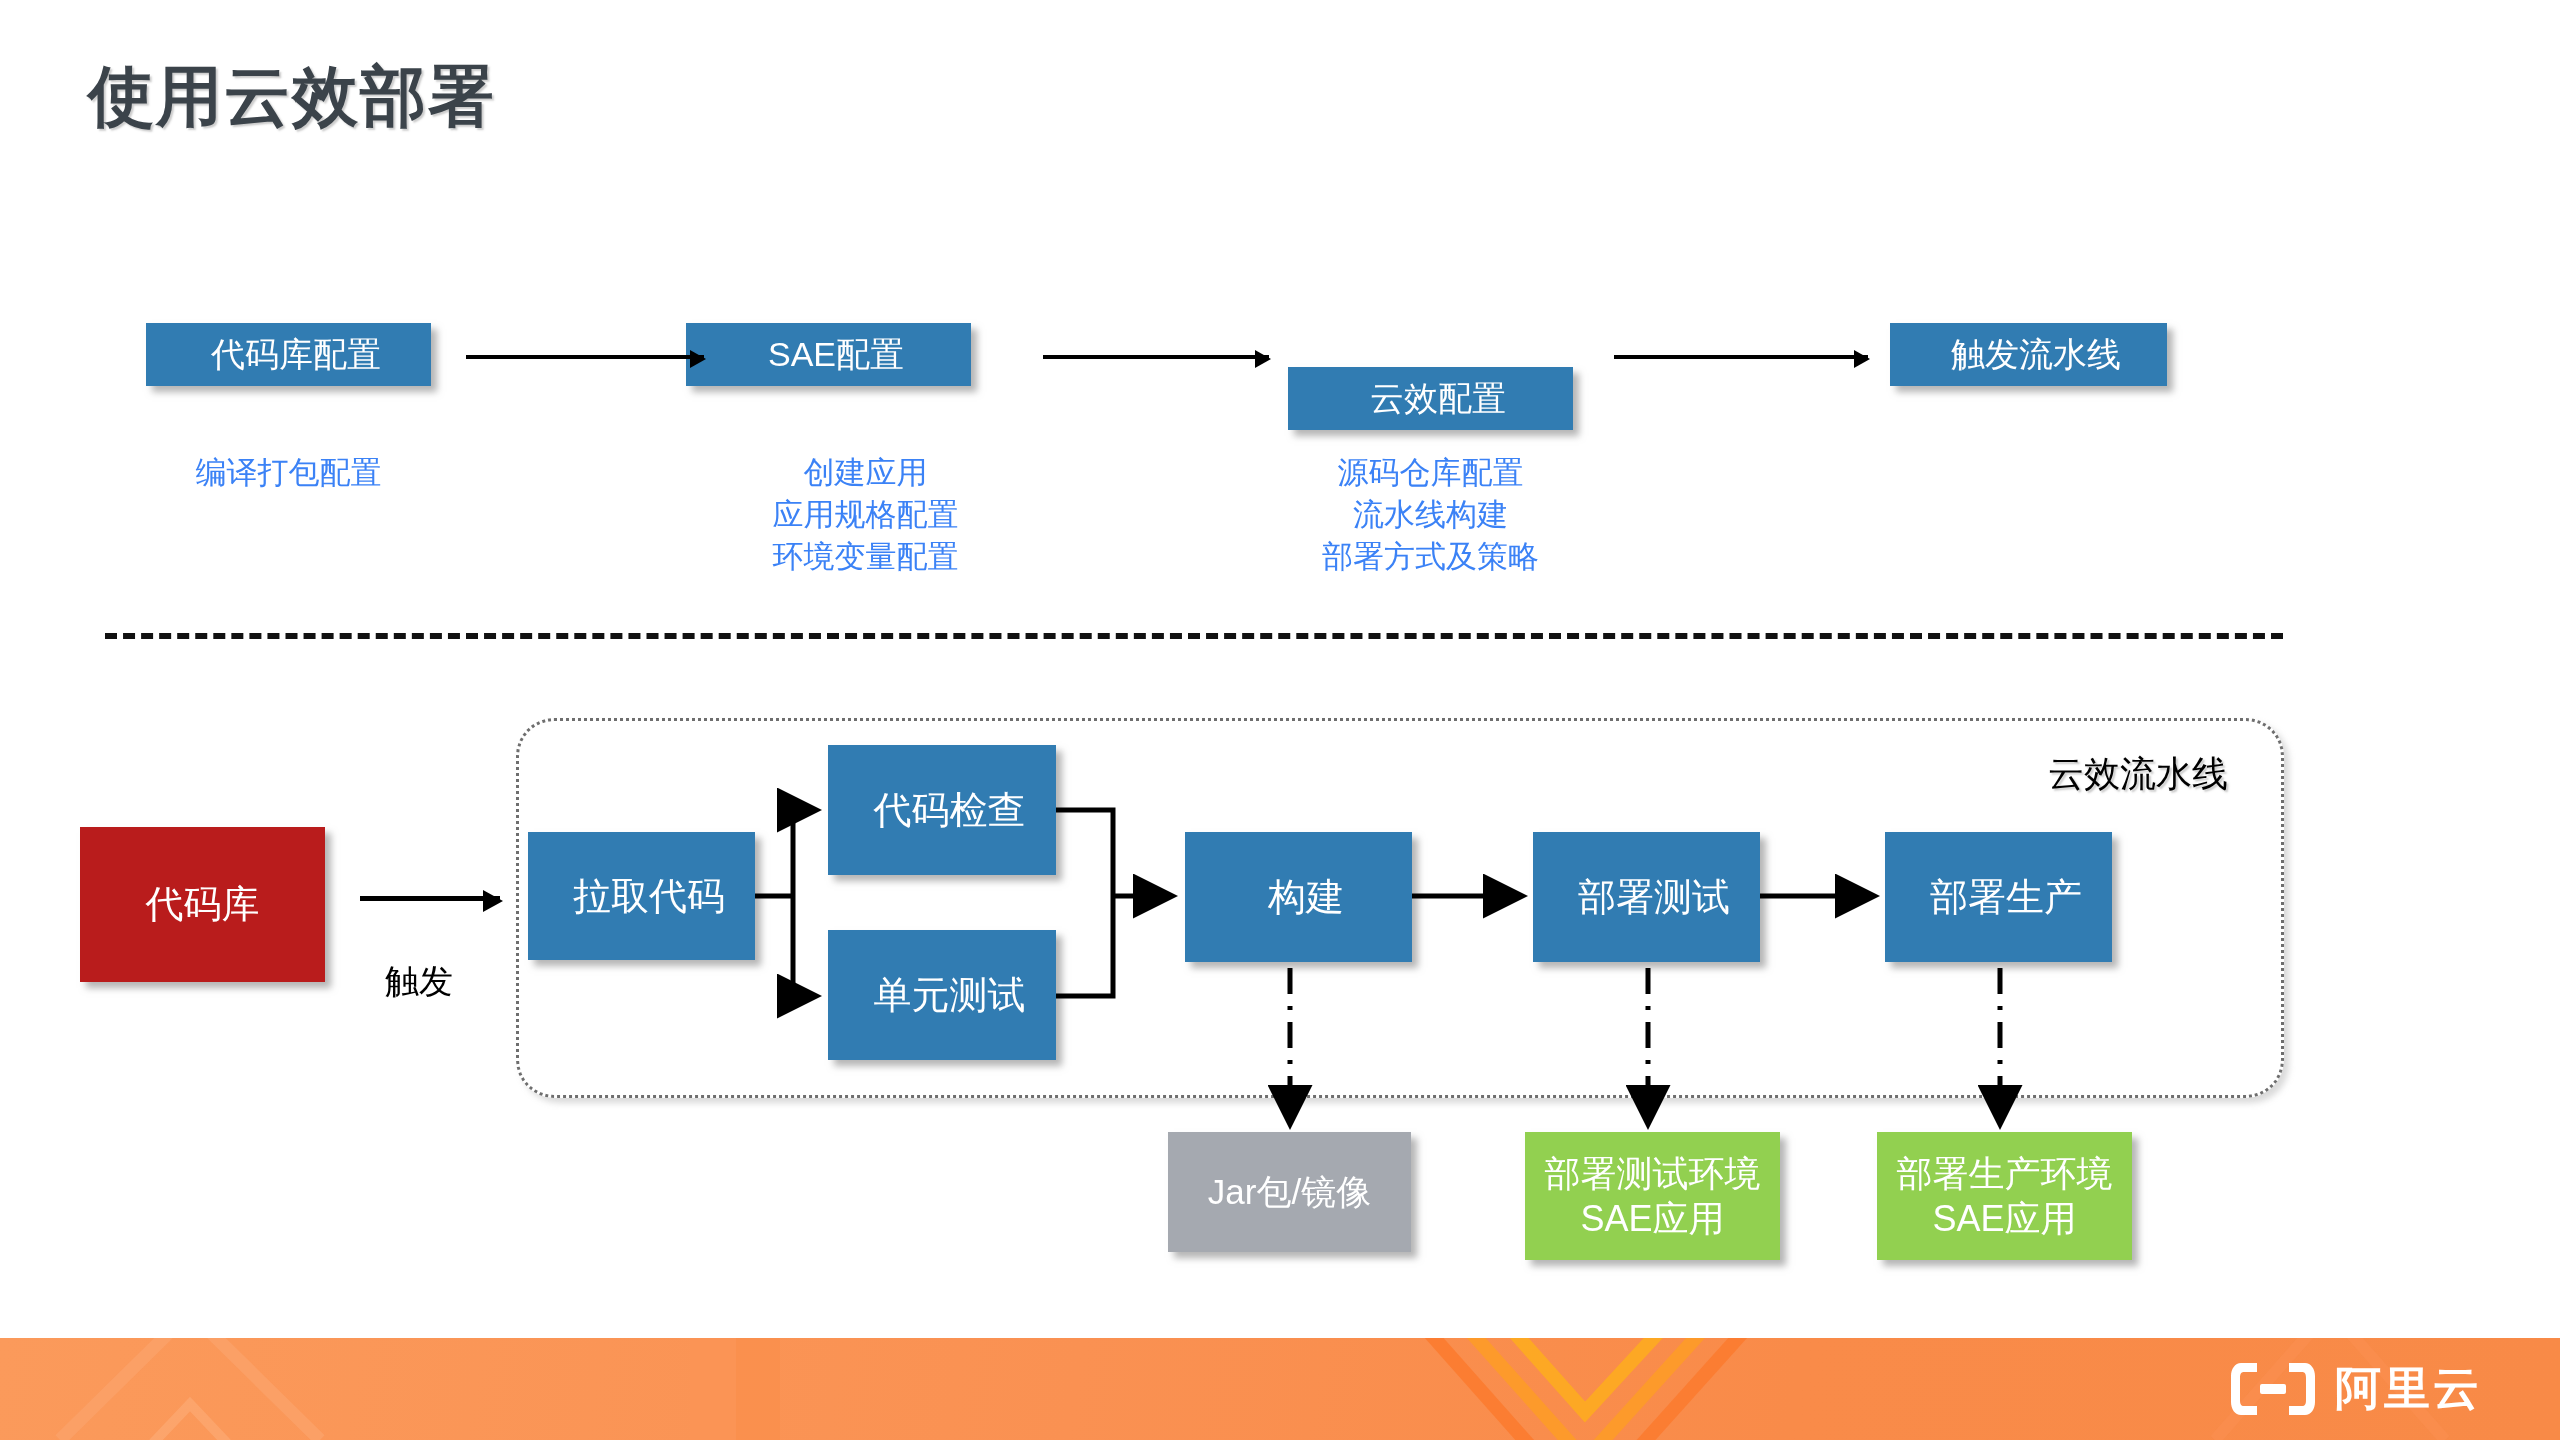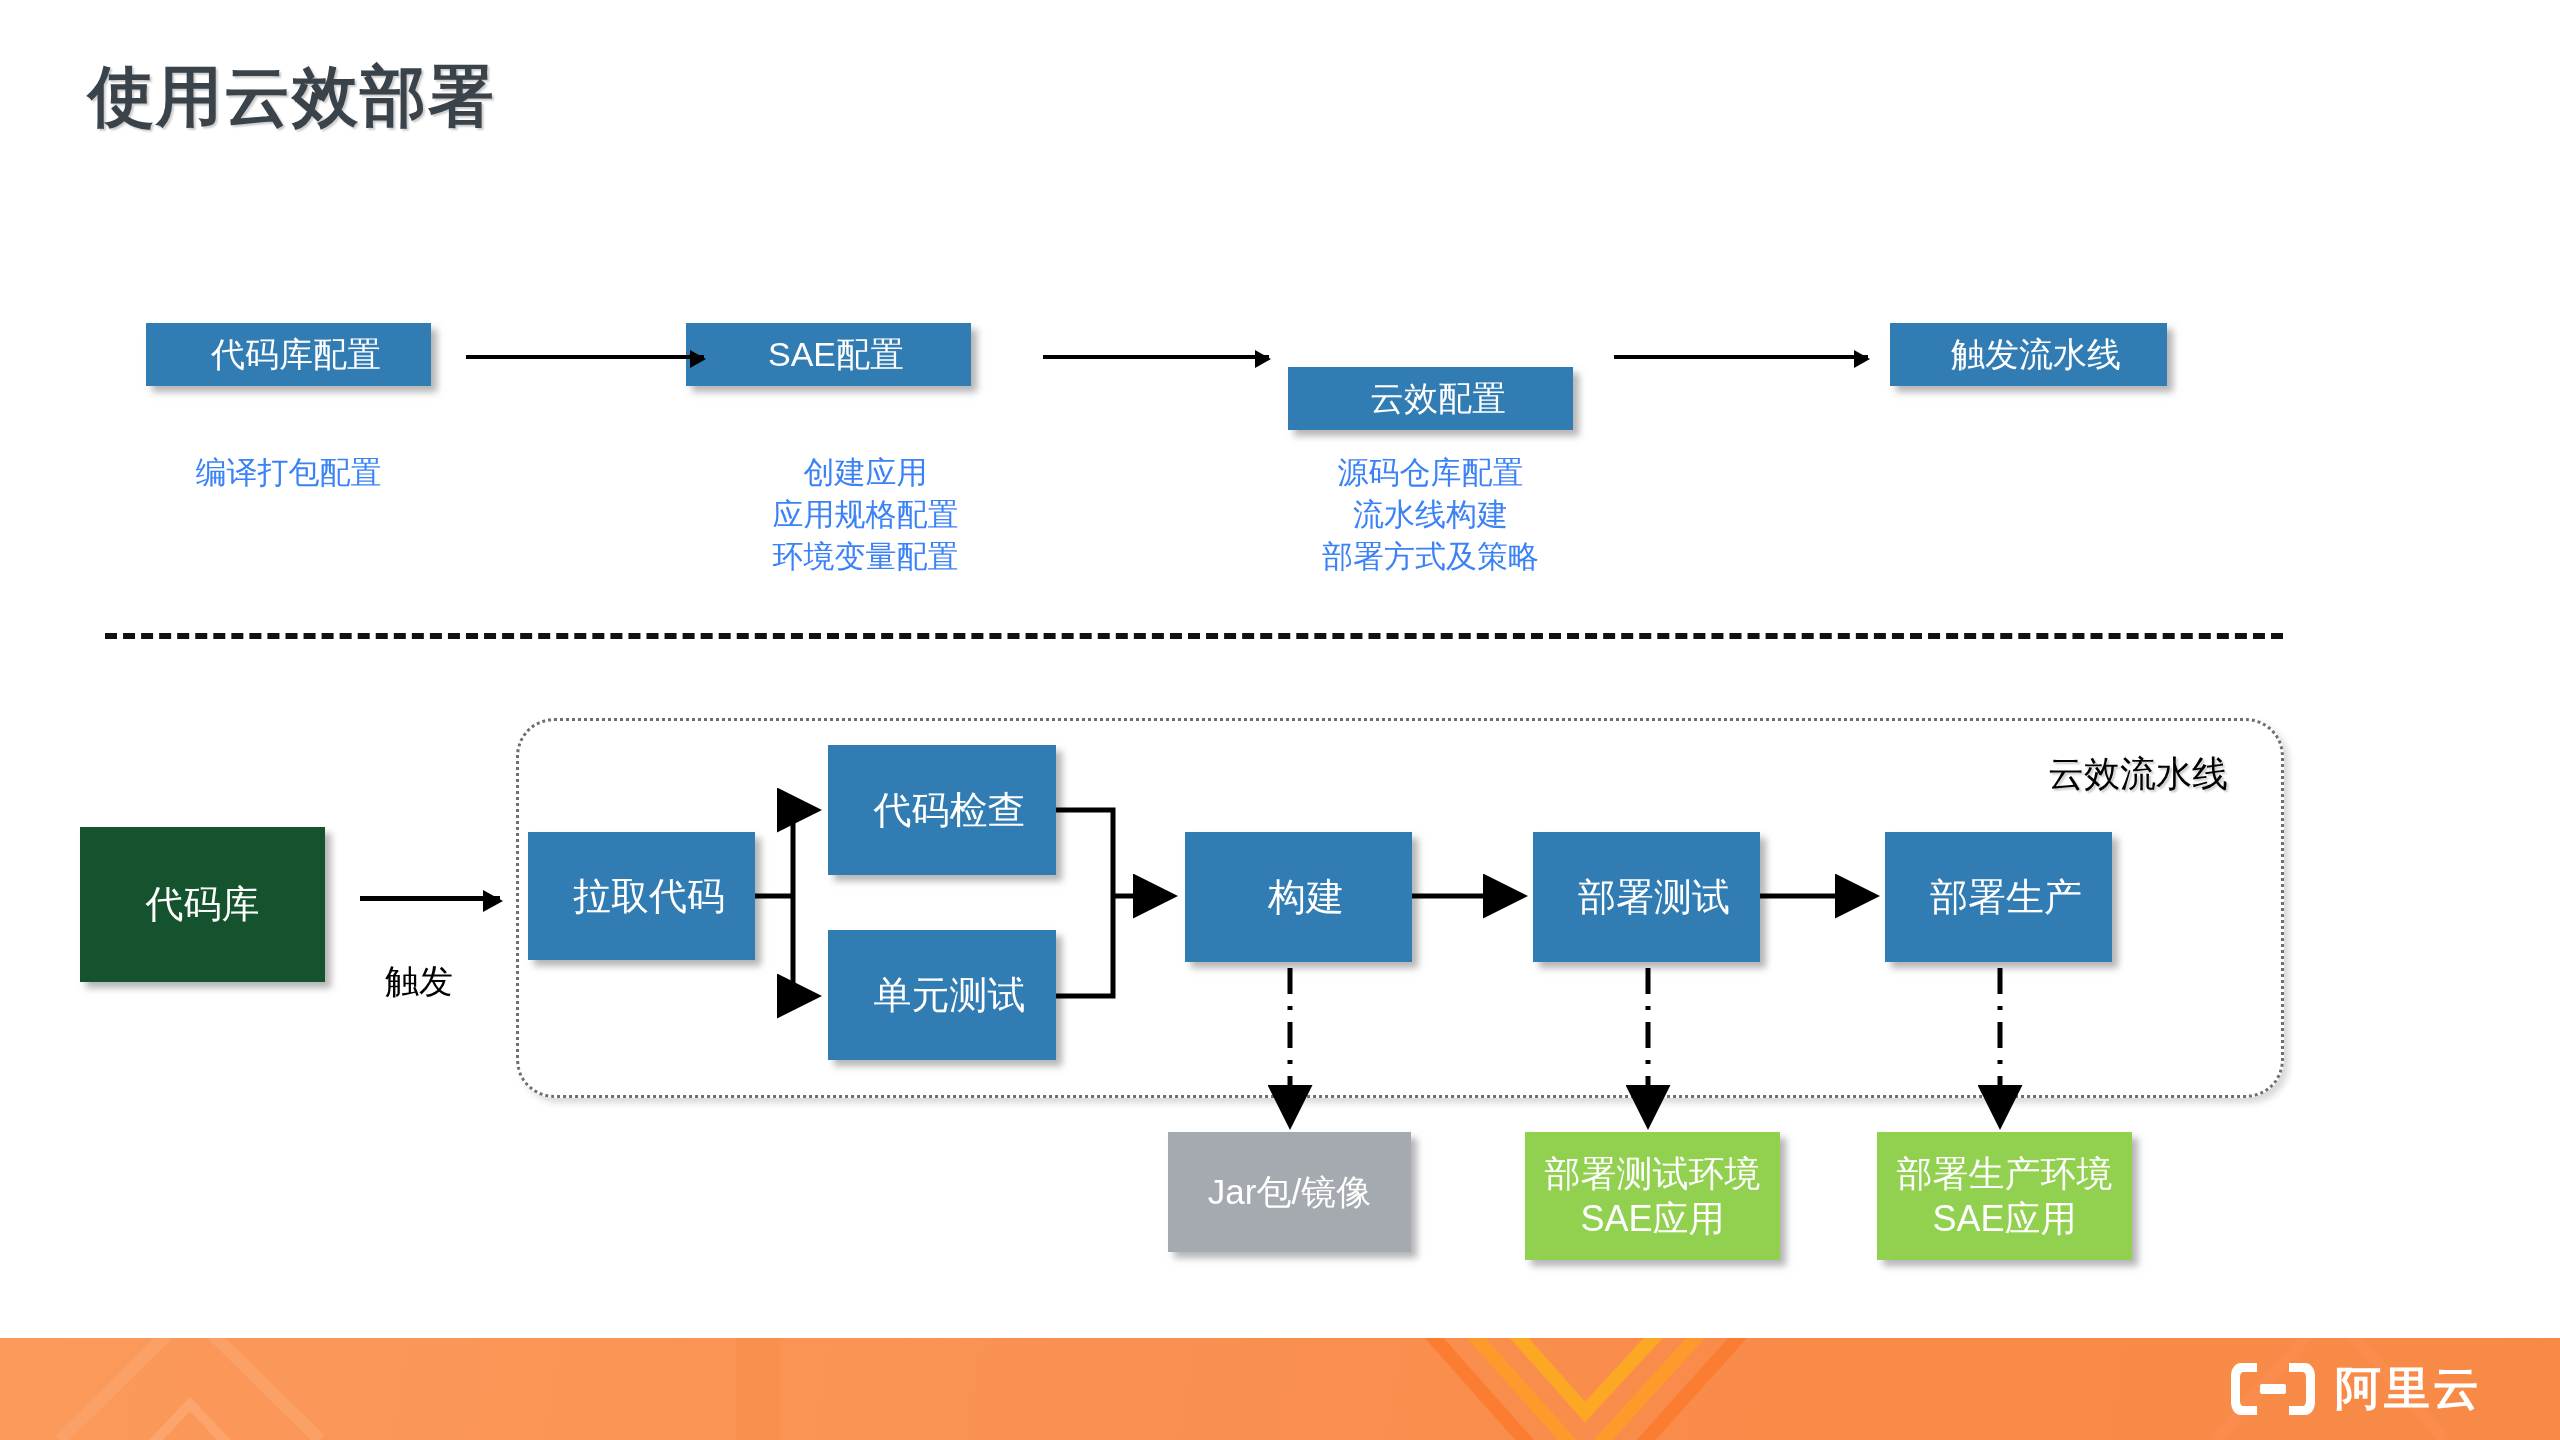--- a/index.html
+++ b/index.html
@@ -18,21 +18,21 @@
     text-shadow:2px 2px 2px rgba(140,140,140,.45);
   }
 
   
   .box{
     position:absolute;display:flex;align-items:center;justify-content:center;
     color:#ffffff;text-align:center;box-sizing:border-box;
     box-shadow:6px 6px 7px rgba(120,120,120,.55);
   }
   .box.blue{background:#317CB2;padding-left:15px;}
-  .box.green-dark{background:#14532d;}
+  .box.green-dark{background:#b91c1c;}
   .box.green-light{background:#92D050;}
   .box.gray{background:#A5A9B0;}
 
   
   .topbox{height:63px;font-size:34px;}
   .subnote{
     position:absolute;text-align:center;color:#3b82f6;
     font-size:31px;line-height:1.36;white-space:pre-line;
   }
 

